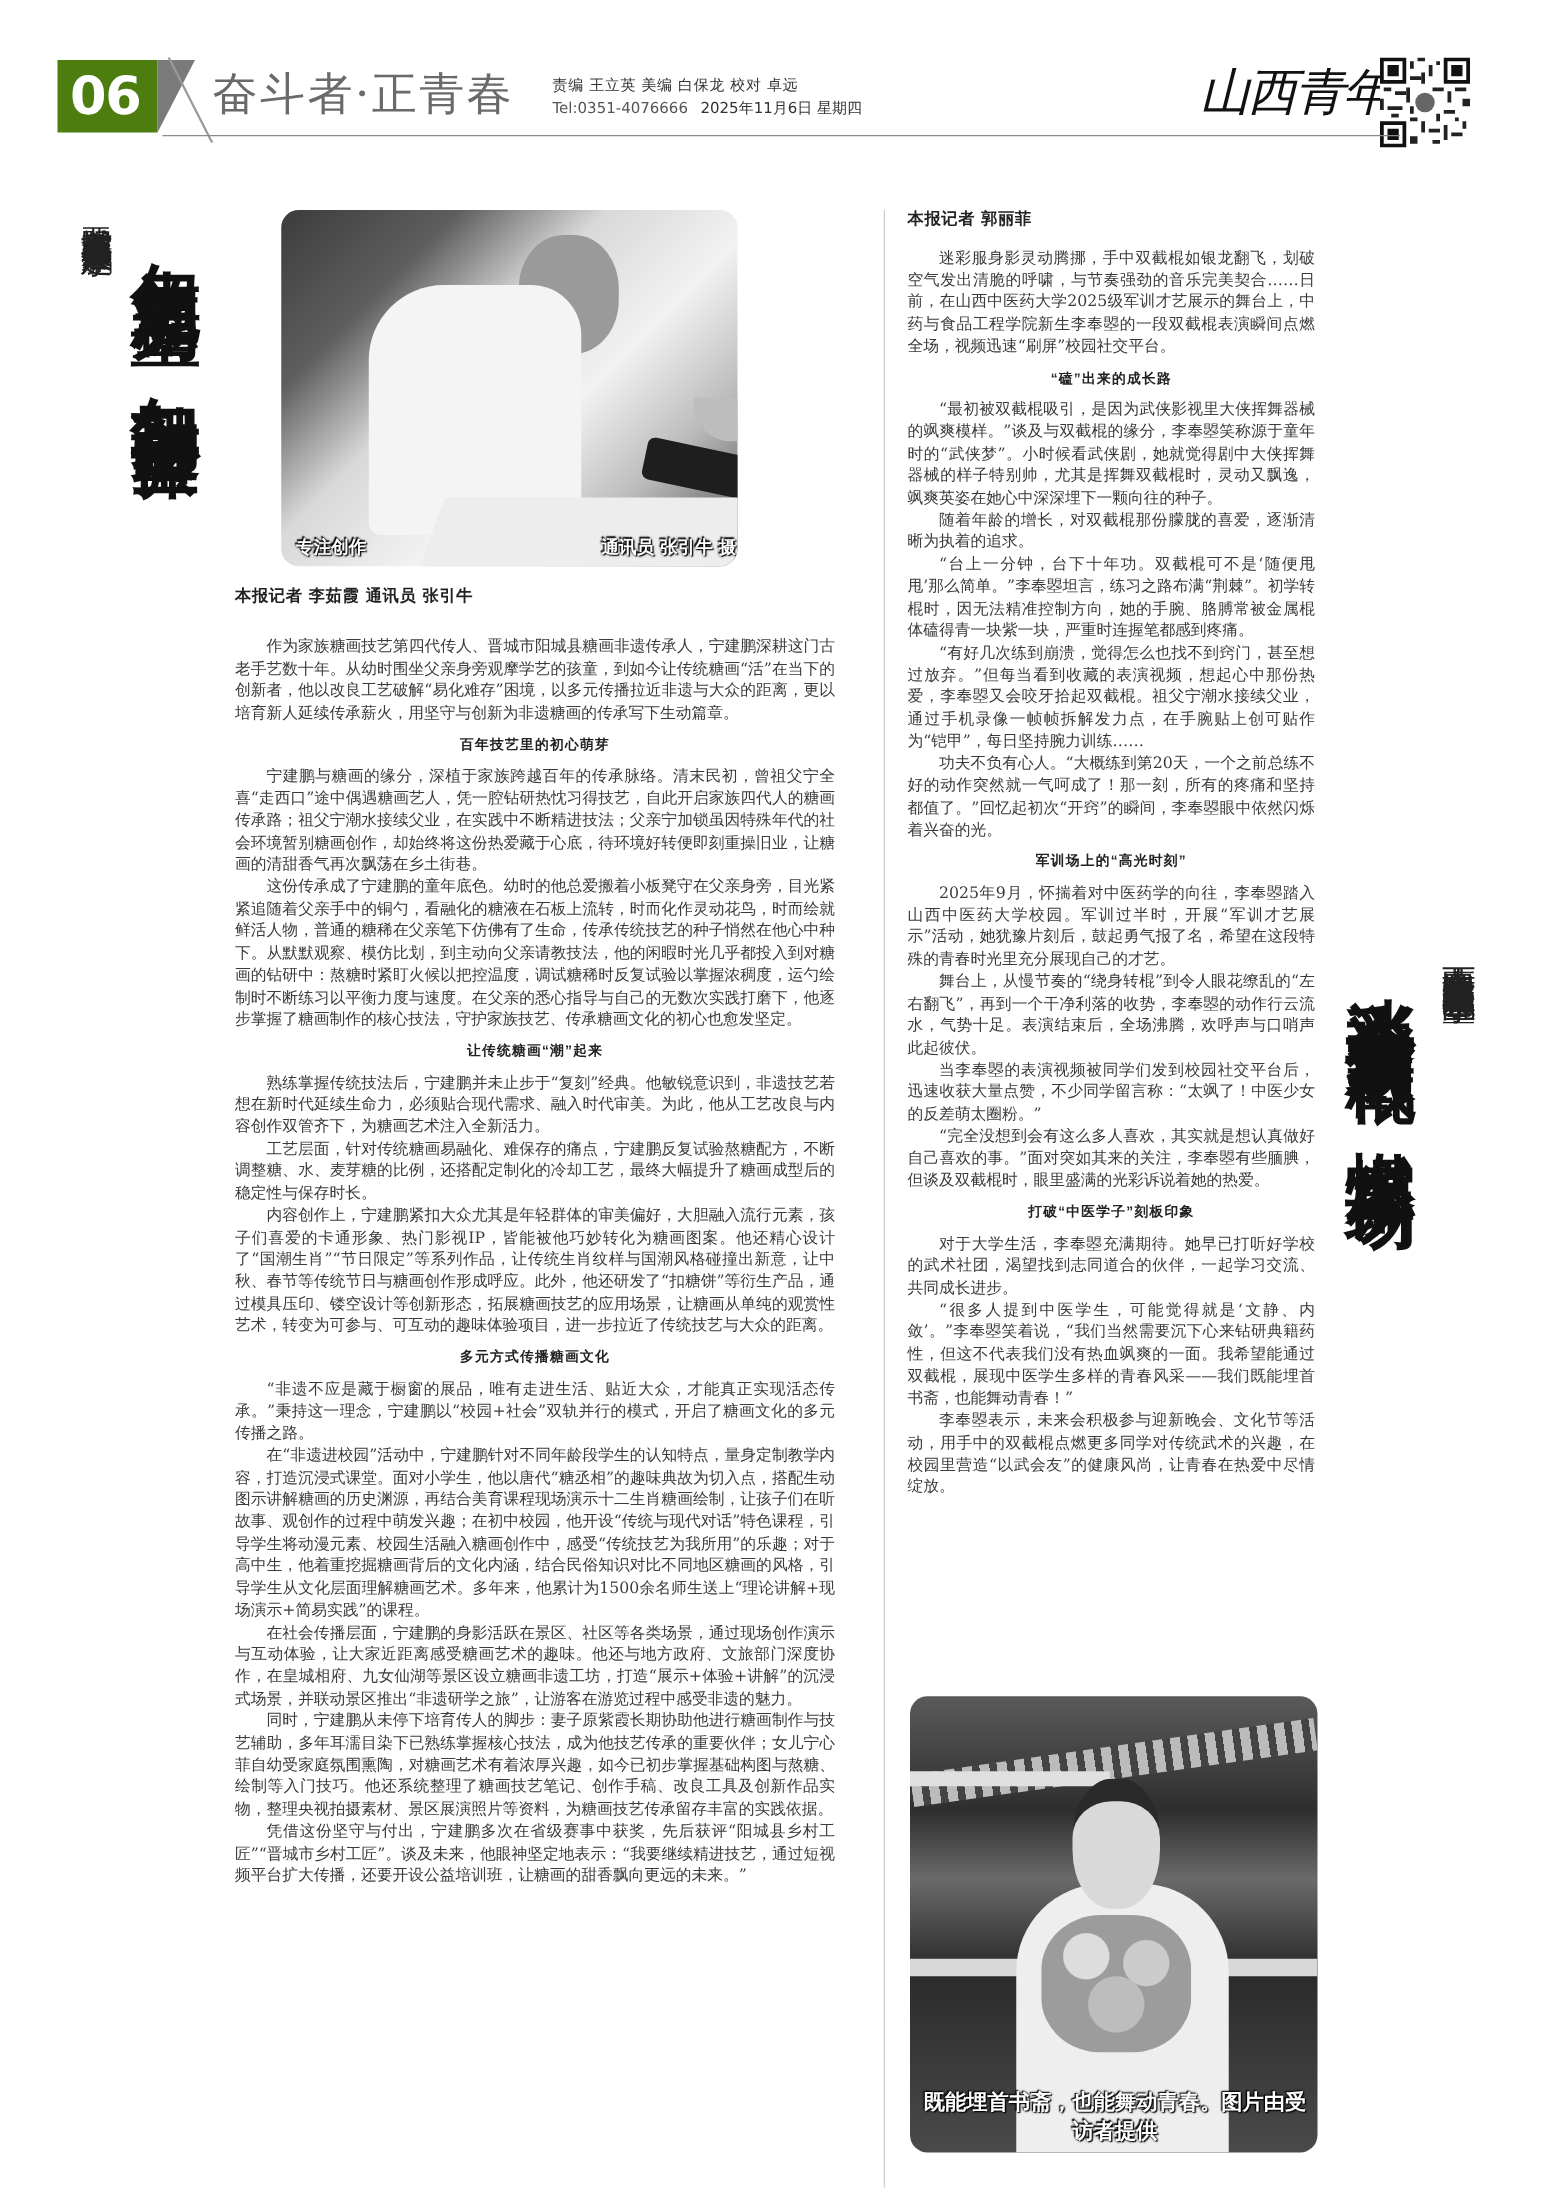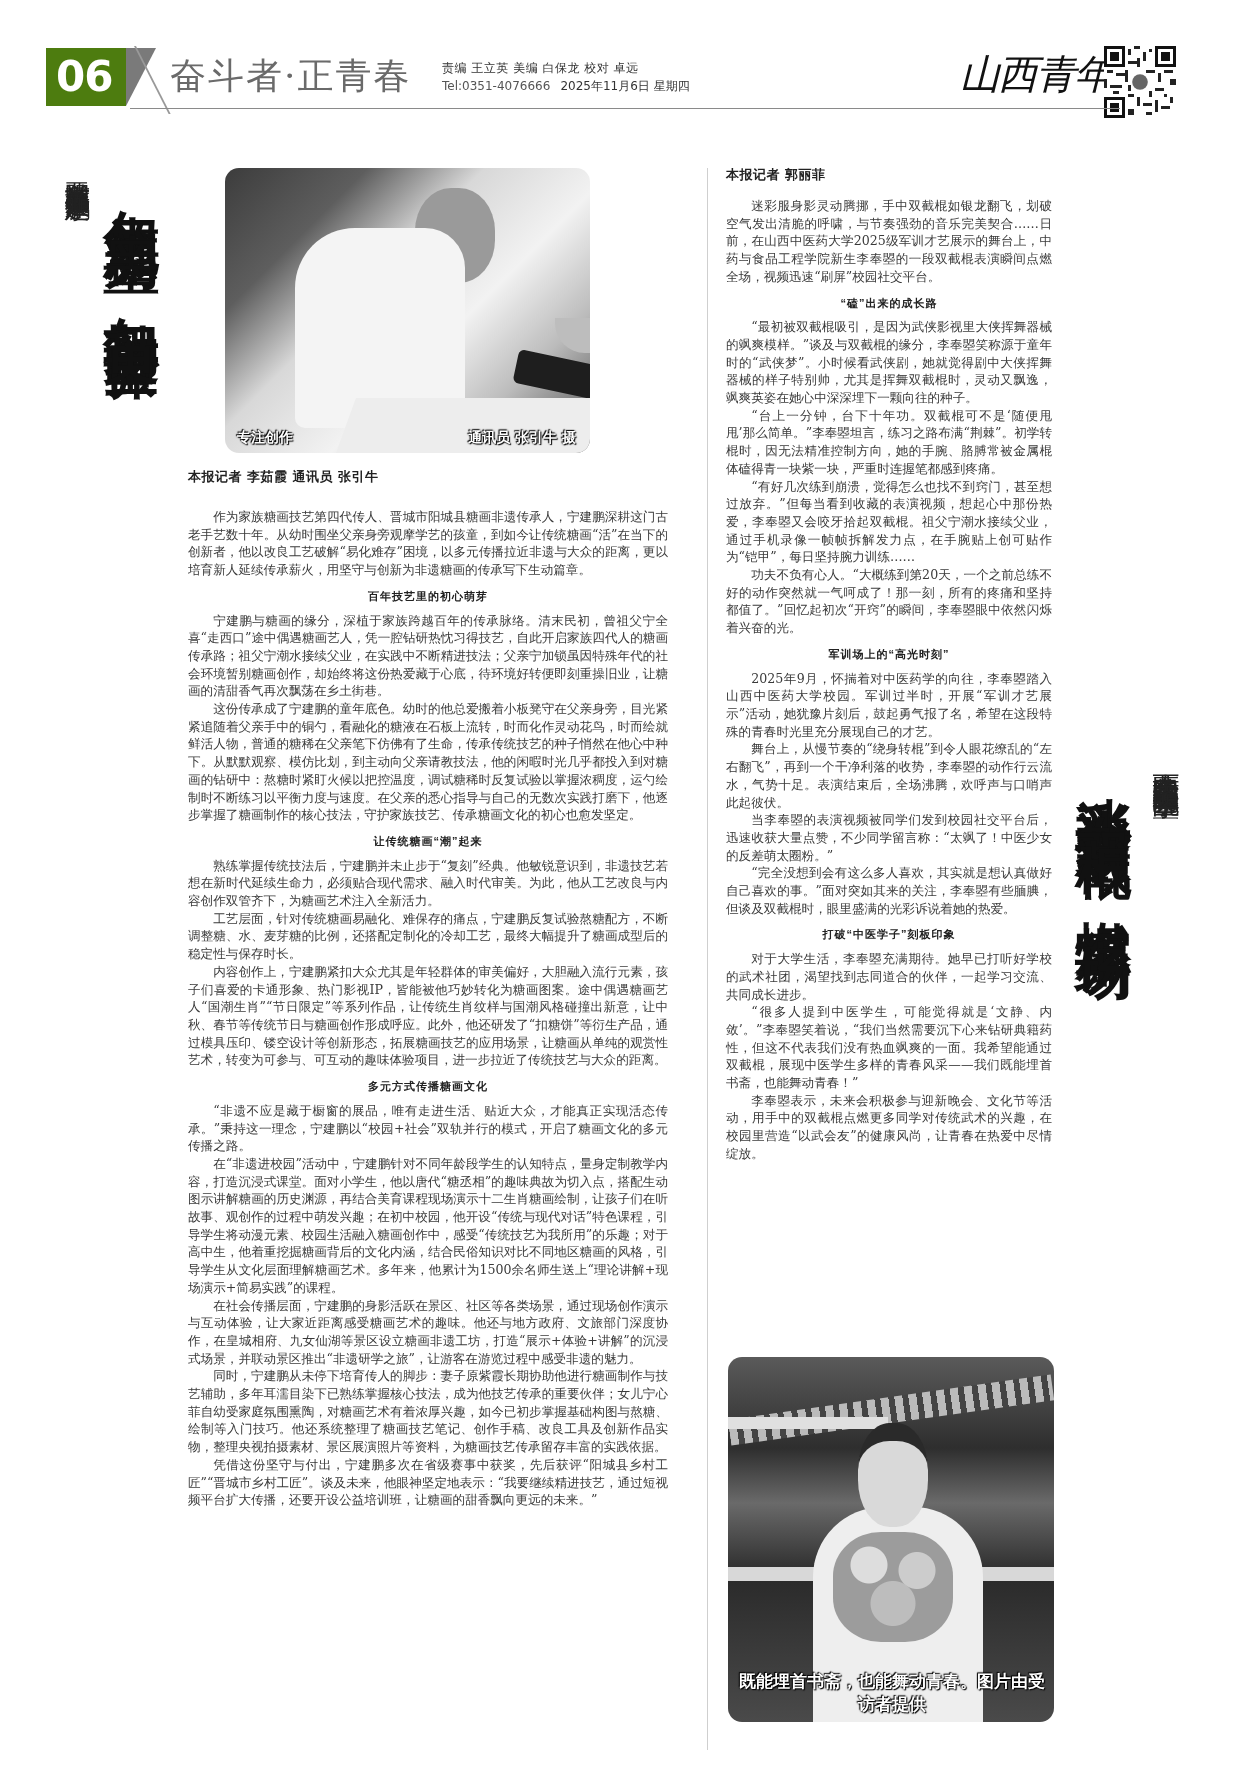--- a/index.html
+++ b/index.html
@@ -35,21 +35,21 @@
   .photo1 { left:225px; top:168px; width:365px; height:285px; border-radius:14px; overflow:hidden;
             background: linear-gradient(135deg,#3c3c3c 0%,#5e5e5e 22%,#d8d8d8 40%,#f2f2f2 60%,#bcbcbc 78%,#4a4a4a 100%); }
   .photo1 .shirt { position:absolute; left:70px; top:60px; width:170px; height:200px; background:#f4f4f4; border-radius:60px 40px 10px 10px; }
   .photo1 .head { position:absolute; left:190px; top:20px; width:80px; height:95px; background:#9a9a9a; border-radius:45%; }
   .photo1 .pan { position:absolute; left:330px; top:150px; width:70px; height:35px; background:#bdbdbd; border-radius:0 0 30px 30px; }
   .photo1 .board { position:absolute; left:120px; top:230px; width:300px; height:60px; background:#ededed; transform:skewX(-20deg); }
   .photo1 .stove { position:absolute; left:290px; top:190px; width:90px; height:34px; background:#1e1e1e; border-radius:6px; transform:rotate(12deg); }
   .photo-cap { position:absolute; bottom:6px; font-size:14px; font-weight:bold; color:#fff;
                text-shadow:0 0 2px #000, 1px 1px 1px #000, -1px -1px 1px #000; }
   .photo1 .cap-left { left:12px; }
-  .photo1 .cap-right { right:14px;margin-top:39px; }
+  .photo1 .cap-right { right:1px;margin-top:39px; }
 
   
   .byline { font-size:13px; font-weight:bold; color:#222; letter-spacing:0.5px; }
 
   
   .body { font-family:"DejaVu Serif", serif; font-size:12.6px; line-height:17.7px; color:#3a3a3a; text-align:justify; }
   .body p { margin:0; text-indent:2em; }
   .subhead { font-family:Liberation Sans, sans-serif; font-weight:bold; font-size:11px; color:#222; text-align:center; letter-spacing:1px; margin:9px 0 6px 0; }
 
   .left-col { left:188px; top:508px; width:480px; }
@@ -140,39 +140,40 @@
 <div class="abs body left-col">
   <p>作为家族糖画技艺第四代传人、晋城市阳城县糖画非遗传承人，宁建鹏深耕这门古老手艺数十年。从幼时围坐父亲身旁观摩学艺的孩童，到如今让传统糖画“活”在当下的创新者，他以改良工艺破解“易化难存”困境，以多元传播拉近非遗与大众的距离，更以培育新人延续传承薪火，用坚守与创新为非遗糖画的传承写下生动篇章。</p>
 
   <div class="subhead">百年技艺里的初心萌芽</div>
   <p>宁建鹏与糖画的缘分，深植于家族跨越百年的传承脉络。清末民初，曾祖父宁全喜“走西口”途中偶遇糖画艺人，凭一腔钻研热忱习得技艺，自此开启家族四代人的糖画传承路；祖父宁潮水接续父业，在实践中不断精进技法；父亲宁加锁虽因特殊年代的社会环境暂别糖画创作，却始终将这份热爱藏于心底，待环境好转便即刻重操旧业，让糖画的清甜香气再次飘荡在乡土街巷。</p>
   <p>这份传承成了宁建鹏的童年底色。幼时的他总爱搬着小板凳守在父亲身旁，目光紧紧追随着父亲手中的铜勺，看融化的糖液在石板上流转，时而化作灵动花鸟，时而绘就鲜活人物，普通的糖稀在父亲笔下仿佛有了生命，传承传统技艺的种子悄然在他心中种下。从默默观察、模仿比划，到主动向父亲请教技法，他的闲暇时光几乎都投入到对糖画的钻研中：熬糖时紧盯火候以把控温度，调试糖稀时反复试验以掌握浓稠度，运勺绘制时不断练习以平衡力度与速度。在父亲的悉心指导与自己的无数次实践打磨下，他逐步掌握了糖画制作的核心技法，守护家族技艺、传承糖画文化的初心也愈发坚定。</p>
 
   <div class="subhead">让传统糖画“潮”起来</div>
   <p>熟练掌握传统技法后，宁建鹏并未止步于“复刻”经典。他敏锐意识到，非遗技艺若想在新时代延续生命力，必须贴合现代需求、融入时代审美。为此，他从工艺改良与内容创作双管齐下，为糖画艺术注入全新活力。</p>
   <p>工艺层面，针对传统糖画易融化、难保存的痛点，宁建鹏反复试验熬糖配方，不断调整糖、水、麦芽糖的比例，还搭配定制化的冷却工艺，最终大幅提升了糖画成型后的稳定性与保存时长。</p>
-  <p>内容创作上，宁建鹏紧扣大众尤其是年轻群体的审美偏好，大胆融入流行元素，孩子们喜爱的卡通形象、热门影视IP，皆能被他巧妙转化为糖画图案。途中偶遇糖画艺人“国潮生肖”“节日限定”等系列作品，让传统生肖纹样与国潮风格碰撞出新意，让中秋、春节等传统节日与糖画创作形成呼应。此外，他还研发了“扣糖饼”等衍生产品，通过模具压印、镂空设计等创新形态，拓展糖画技艺的应用场景，让糖画从单纯的观赏性艺术，转变为可参与、可互动的趣味体验项目，进一步拉近了传统技艺与大众的距离。</p>
+  <p>内容创作上，宁建鹏紧扣大众尤其是年轻群体的审美偏好，大胆融入流行元素，孩子们喜爱的卡通形象、热门影视IP，皆能被他巧妙转化为糖画图案。他还精心设计了“国潮生肖”“节日限定”等系列作品，让传统生肖纹样与国潮风格碰撞出新意，让中秋、春节等传统节日与糖画创作形成呼应。此外，他还研发了“扣糖饼”等衍生产品，通过模具压印、镂空设计等创新形态，拓展糖画技艺的应用场景，让糖画从单纯的观赏性艺术，转变为可参与、可互动的趣味体验项目，进一步拉近了传统技艺与大众的距离。</p>
 
   <div class="subhead">多元方式传播糖画文化</div>
   <p>“非遗不应是藏于橱窗的展品，唯有走进生活、贴近大众，才能真正实现活态传承。”秉持这一理念，宁建鹏以“校园+社会”双轨并行的模式，开启了糖画文化的多元传播之路。</p>
   <p>在“非遗进校园”活动中，宁建鹏针对不同年龄段学生的认知特点，量身定制教学内容，打造沉浸式课堂。面对小学生，他以唐代“糖丞相”的趣味典故为切入点，搭配生动图示讲解糖画的历史渊源，再结合美育课程现场演示十二生肖糖画绘制，让孩子们在听故事、观创作的过程中萌发兴趣；在初中校园，他开设“传统与现代对话”特色课程，引导学生将动漫元素、校园生活融入糖画创作中，感受“传统技艺为我所用”的乐趣；对于高中生，他着重挖掘糖画背后的文化内涵，结合民俗知识对比不同地区糖画的风格，引导学生从文化层面理解糖画艺术。多年来，他累计为1500余名师生送上“理论讲解+现场演示+简易实践”的课程。</p>
   <p>在社会传播层面，宁建鹏的身影活跃在景区、社区等各类场景，通过现场创作演示与互动体验，让大家近距离感受糖画艺术的趣味。他还与地方政府、文旅部门深度协作，在皇城相府、九女仙湖等景区设立糖画非遗工坊，打造“展示+体验+讲解”的沉浸式场景，并联动景区推出“非遗研学之旅”，让游客在游览过程中感受非遗的魅力。</p>
   <p>同时，宁建鹏从未停下培育传人的脚步：妻子原紫霞长期协助他进行糖画制作与技艺辅助，多年耳濡目染下已熟练掌握核心技法，成为他技艺传承的重要伙伴；女儿宁心菲自幼受家庭氛围熏陶，对糖画艺术有着浓厚兴趣，如今已初步掌握基础构图与熬糖、绘制等入门技巧。他还系统整理了糖画技艺笔记、创作手稿、改良工具及创新作品实物，整理央视拍摄素材、景区展演照片等资料，为糖画技艺传承留存丰富的实践依据。</p>
   <p>凭借这份坚守与付出，宁建鹏多次在省级赛事中获奖，先后获评“阳城县乡村工匠”“晋城市乡村工匠”。谈及未来，他眼神坚定地表示：“我要继续精进技艺，通过短视频平台扩大传播，还要开设公益培训班，让糖画的甜香飘向更远的未来。”</p>
 </div>
 
 <div class="abs col-divider"></div>
 
 <div class="abs byline" style="left:726px; top:166px;">本报记者 郭丽菲</div>
 
 <div class="abs body right-col">
   <p>迷彩服身影灵动腾挪，手中双截棍如银龙翻飞，划破空气发出清脆的呼啸，与节奏强劲的音乐完美契合……日前，在山西中医药大学2025级军训才艺展示的舞台上，中药与食品工程学院新生李奉曌的一段双截棍表演瞬间点燃全场，视频迅速“刷屏”校园社交平台。</p>
 
   <div class="subhead">“磕”出来的成长路</div>
   <p>“最初被双截棍吸引，是因为武侠影视里大侠挥舞器械的飒爽模样。”谈及与双截棍的缘分，李奉曌笑称源于童年时的“武侠梦”。小时候看武侠剧，她就觉得剧中大侠挥舞器械的样子特别帅，尤其是挥舞双截棍时，灵动又飘逸，飒爽英姿在她心中深深埋下一颗向往的种子。</p>
+  <p>随着年龄的增长，对双截棍那份朦胧的喜爱，逐渐清晰为执着的追求。</p>
   <p>“台上一分钟，台下十年功。双截棍可不是‘随便甩甩’那么简单。”李奉曌坦言，练习之路布满“荆棘”。初学转棍时，因无法精准控制方向，她的手腕、胳膊常被金属棍体磕得青一块紫一块，严重时连握笔都感到疼痛。</p>
   <p>“有好几次练到崩溃，觉得怎么也找不到窍门，甚至想过放弃。”但每当看到收藏的表演视频，想起心中那份热爱，李奉曌又会咬牙拾起双截棍。祖父宁潮水接续父业，通过手机录像一帧帧拆解发力点，在手腕贴上创可贴作为“铠甲”，每日坚持腕力训练……</p>
   <p>功夫不负有心人。“大概练到第20天，一个之前总练不好的动作突然就一气呵成了！那一刻，所有的疼痛和坚持都值了。”回忆起初次“开窍”的瞬间，李奉曌眼中依然闪烁着兴奋的光。</p>
 
   <div class="subhead">军训场上的“高光时刻”</div>
   <p>2025年9月，怀揣着对中医药学的向往，李奉曌踏入山西中医药大学校园。军训过半时，开展“军训才艺展示”活动，她犹豫片刻后，鼓起勇气报了名，希望在这段特殊的青春时光里充分展现自己的才艺。</p>
   <p>舞台上，从慢节奏的“绕身转棍”到令人眼花缭乱的“左右翻飞”，再到一个干净利落的收势，李奉曌的动作行云流水，气势十足。表演结束后，全场沸腾，欢呼声与口哨声此起彼伏。</p>
   <p>当李奉曌的表演视频被同学们发到校园社交平台后，迅速收获大量点赞，不少同学留言称：“太飒了！中医少女的反差萌太圈粉。”</p>
   <p>“完全没想到会有这么多人喜欢，其实就是想认真做好自己喜欢的事。”面对突如其来的关注，李奉曌有些腼腆，但谈及双截棍时，眼里盛满的光彩诉说着她的热爱。</p>
 

